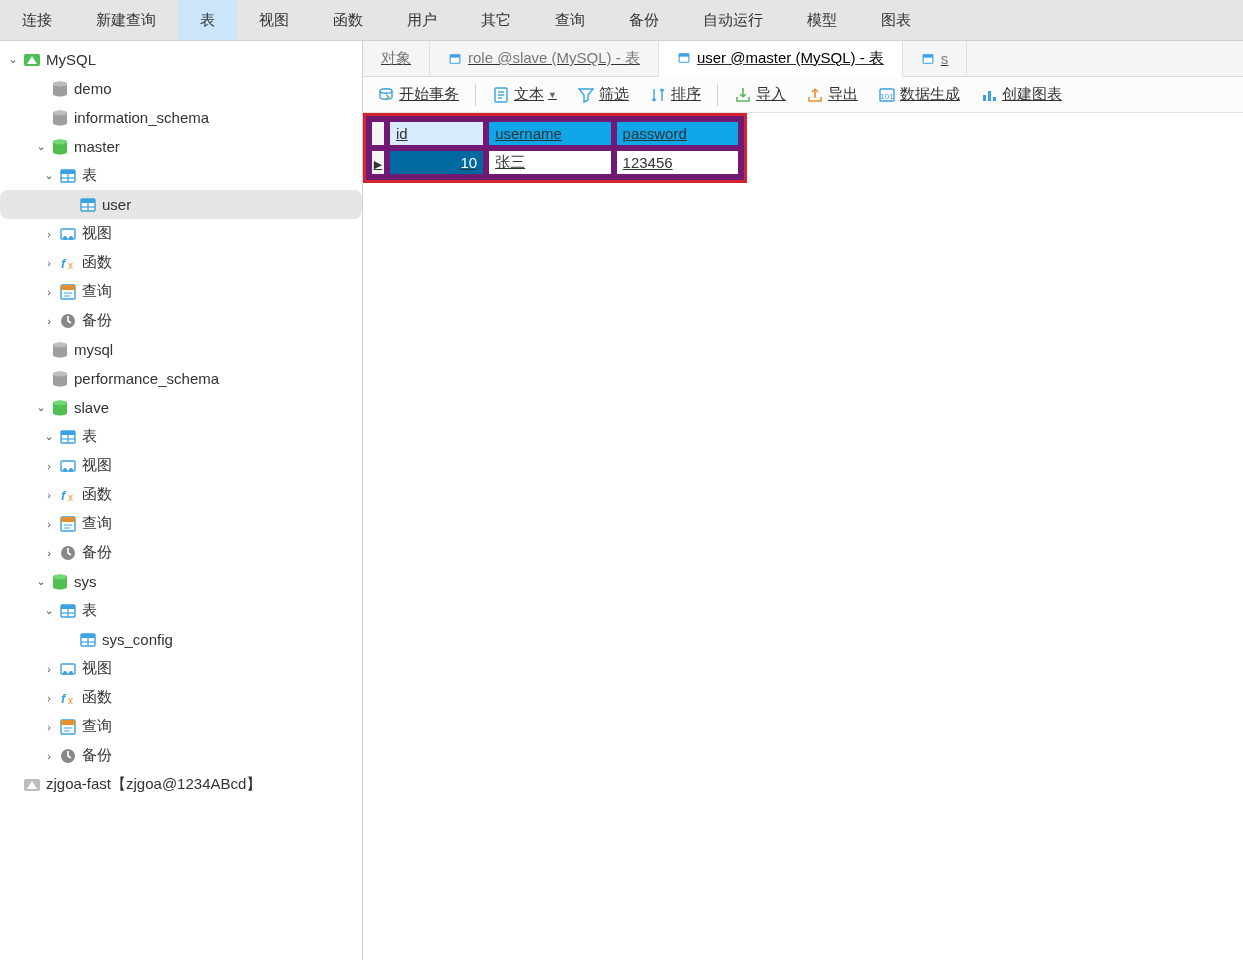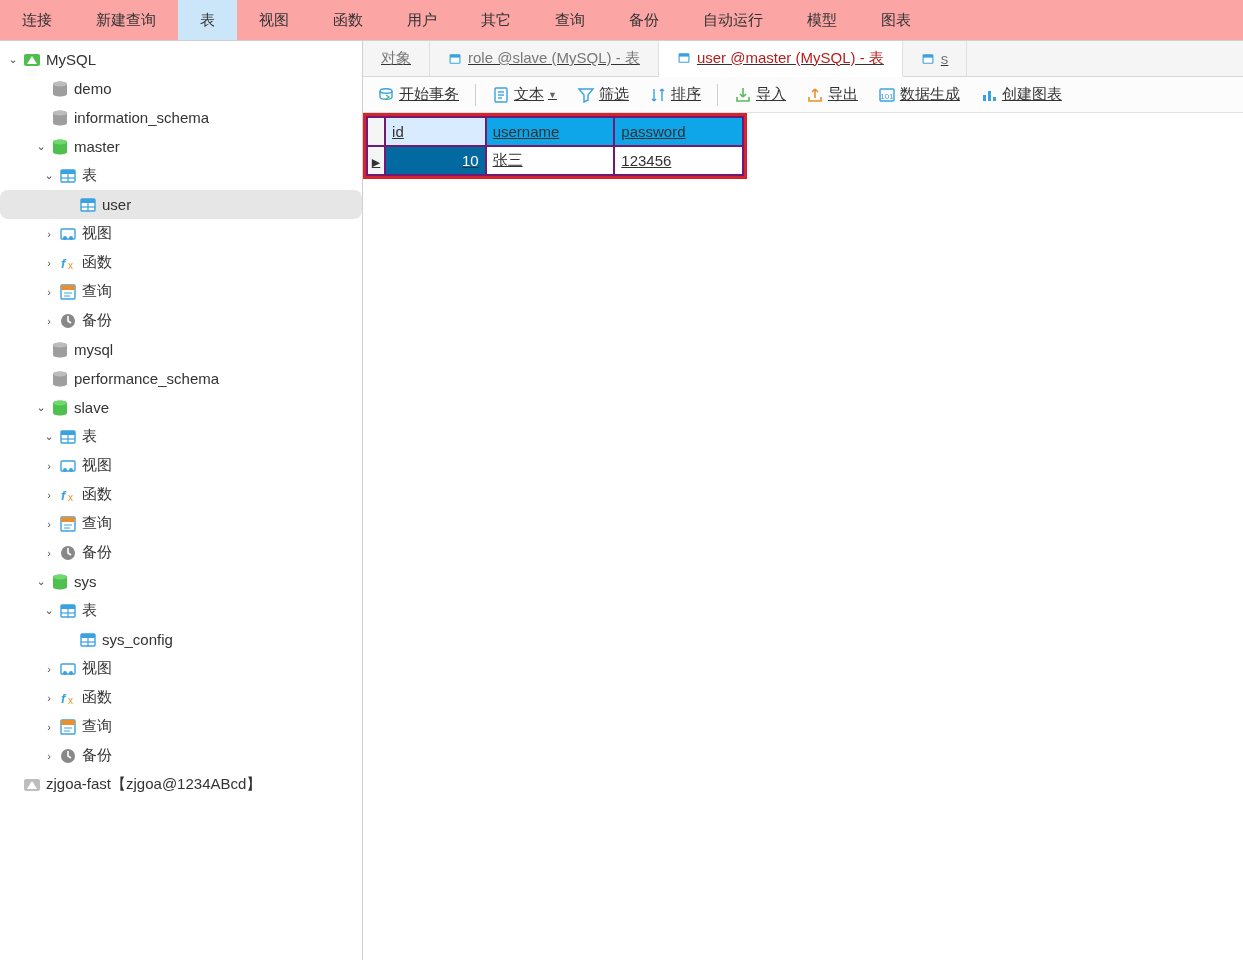--- a/index.html
+++ b/index.html
@@ -12,21 +12,21 @@
     height: 960px;
     overflow: hidden;
   }
 
   
   .toolbar {
     display: flex;
     align-items: stretch;
     height: 41px;
     border-bottom: 1px solid #d0d0d0;
-    background: #fca5a5;
+    background: #e5e5e5;
   }
   .toolbar-item {
     display: flex;
     align-items: center;
     justify-content: center;
     padding: 0 22px;
     font-size: 15px;
     color: #333;
     cursor: pointer;
     white-space: nowrap;
@@ -105,21 +105,21 @@
     gap: 6px;
     padding: 0 18px;
     font-size: 15px;
     color: #777;
     border-right: 1px solid #e0e0e0;
     cursor: pointer;
     white-space: nowrap;
   }
   .content-tab.active {
     background: #fff;
-    color: #b91c1c;
+    color: #000000;
     border-bottom: 2px solid #fff;
     margin-bottom: -1px;
   }
   .content-tab .tab-ico {
     width: 14px; height: 14px;
     display:flex;align-items:center;justify-content:center;
   }
 
   
   .action-bar {
@@ -155,21 +155,21 @@
     border: 3px solid #d4252f;
     margin: 0;
     width: 384px;
   }
   .grid {
     border-collapse: collapse;
     font-size: 15px;
     width: 100%;
   }
   .grid th, .grid td {
-    border: 2px solid #701a75;
+    border: 6px solid #701a75;
     height: 29px;
     padding: 0 6px;
     text-align: left;
     vertical-align: middle;
   }
   .grid th {
     background: #0ea5e9;
     font-weight: normal;
   }
   .grid th.selcol { background: #d9ecff; }

